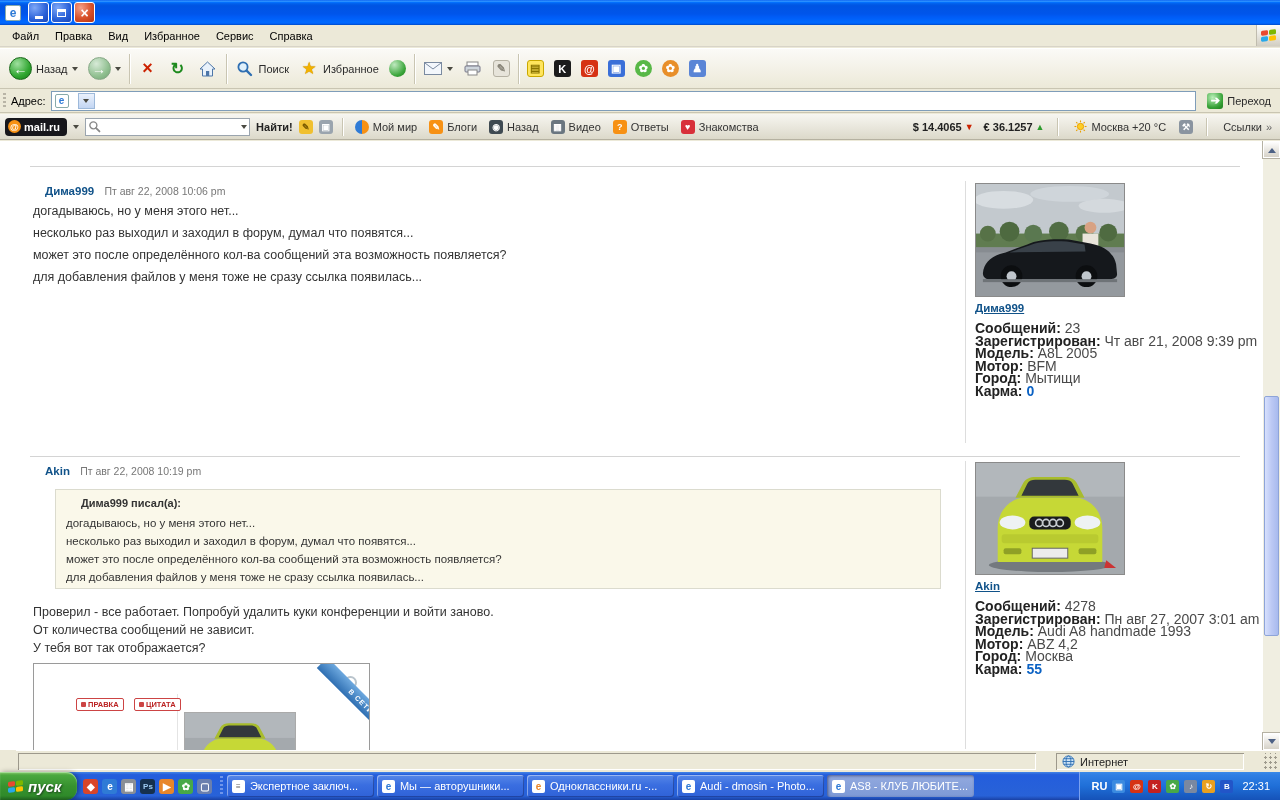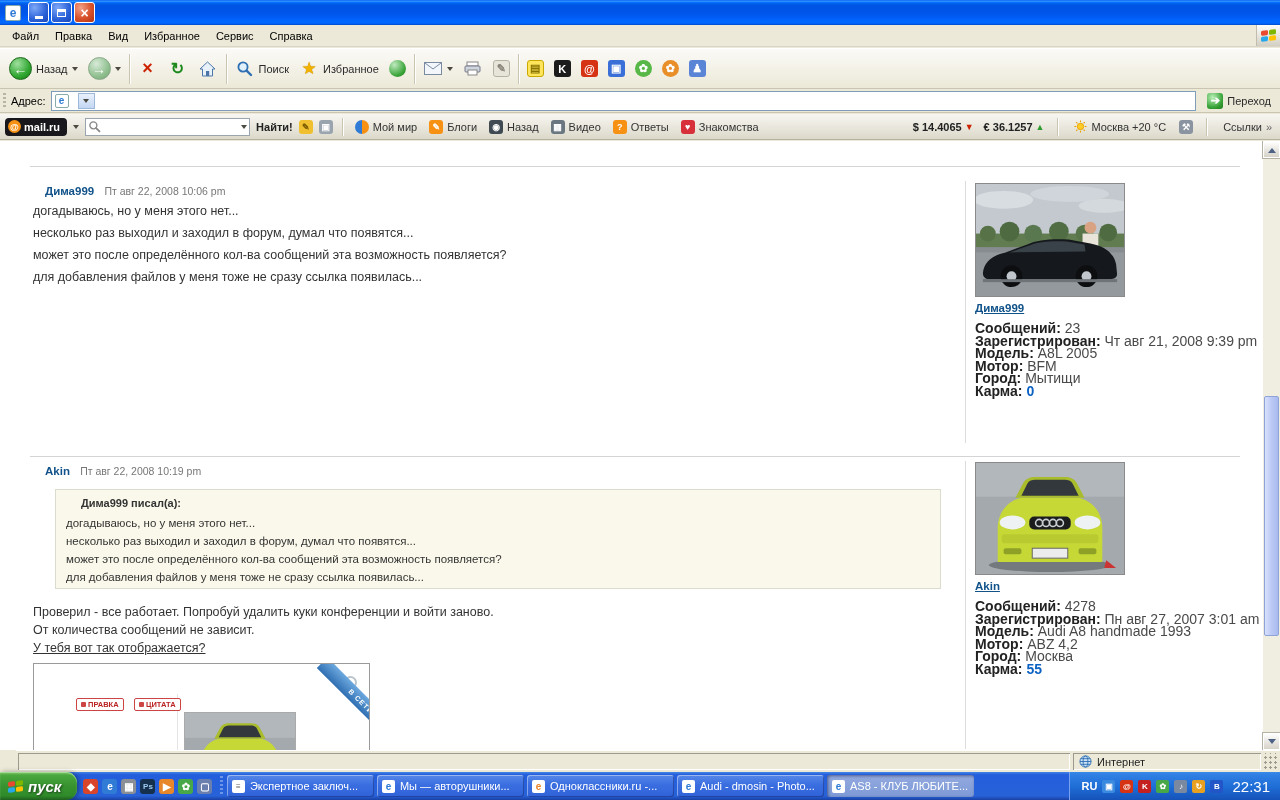--- a/index.html
+++ b/index.html
@@ -91,21 +91,21 @@
   .mini-vline{position:absolute;left:143px;top:30px;bottom:0;width:1px;background:#e4e4e4;}
 
   
   .vscroll{position:absolute;top:0;right:0;width:17px;height:609px;background:#f0eee1;}
   .scroll-btn{position:absolute;left:0;width:17px;height:17px;background:linear-gradient(#fefefe,#d6d2c8);border:1px solid #fff;outline:1px solid #b5b1a3;display:flex;align-items:center;justify-content:center;}
   .tri-up{width:0;height:0;border:4px solid transparent;border-bottom:5px solid #4d6185;margin-top:-3px;}
   .tri-down{width:0;height:0;border:4px solid transparent;border-top:5px solid #4d6185;margin-bottom:-3px;}
   .scroll-thumb{position:absolute;left:1px;width:15px;top:255px;height:240px;border-radius:2px;border:1px solid #8ea4d8;background:linear-gradient(90deg,#d7e0fd,#bcc9f4 50%,#a8baee);}
 
   
-  .statusbar{position:absolute;top:750px;left:16px;right:0;height:22px;background:#ECE9D8;border-top:1px solid #fff;display:flex;align-items:center;padding:2px 2px;gap:3px;font-size:11px;}
+  .statusbar{position:absolute;top:750px;left:16px;right:0;height:22px;background:#ECE9D8;border-top:1px solid #fff;display:flex;align-items:center;padding:2px 2px;gap:20px;font-size:11px;}
   .sb-panel{height:17px;box-shadow:inset 1px 1px 0 #9d998c,inset -1px -1px 0 #fff;display:flex;align-items:center;padding:0 6px;gap:5px;color:#222;}
   .sb-left{flex:1;}
   .sb-right{width:188px;}
   .sb-grip{width:14px;height:17px;background-image:radial-gradient(#9d998c 1.2px,transparent 1.3px);background-size:5px 5px;background-position:bottom right;}
 
   
   .taskbar{position:absolute;top:772px;left:0;right:0;height:28px;display:flex;align-items:center;
     background:linear-gradient(180deg,#4184e8 0%,#3a77e0 4%,#2761dd 8%,#245edc 15%,#2862d8 85%,#1941a5 100%);}
   .start-btn{height:28px;display:flex;align-items:center;gap:5px;padding:0 16px 0 8px;border-radius:0 11px 11px 0;
     background:linear-gradient(180deg,#7ec263 0%,#4aa83e 12%,#37922f 50%,#2f8a2a 85%,#1e5f1d 100%);box-shadow:inset 0 1px 1px #aadf9e,2px 0 5px rgba(0,0,0,.35);}
@@ -117,21 +117,21 @@
   .tb-vgrip{width:3px;height:20px;background:repeating-linear-gradient(#6f95ea 0 2px,transparent 2px 4px);margin:0 2px;}
   .task-btn{width:147px;height:22px;margin:0 1.5px;border-radius:3px;display:flex;align-items:center;gap:5px;padding:0 5px;color:#fff;font-size:11px;white-space:nowrap;overflow:hidden;
     background:linear-gradient(#5687e8,#3a6ee0 45%,#2f62d8);box-shadow:inset 1px 1px 0 rgba(255,255,255,.4),inset -1px -1px 0 rgba(0,0,40,.3);}
   .task-btn.active{background:linear-gradient(#93aadf,#7d99d6);box-shadow:inset 1px 1px 3px rgba(0,0,40,.45);}
   .task-ico{width:13px;height:13px;border-radius:2px;background:#fff;color:#2f7bd6;font-size:10px;font-weight:bold;display:flex;align-items:center;justify-content:center;flex:none;}
   .task-ico.doc{color:#666;font-size:8px;}
   .tray{margin-left:auto;height:28px;display:flex;align-items:center;gap:5px;padding:0 10px 0 12px;border-left:1px solid #7aa1ef;
     background:linear-gradient(180deg,#3a8ae8 0%,#2f7fe4 10%,#1f6fd8 50%,#1552b8 100%);}
   .tray-lang{color:#fff;font-size:11px;font-weight:bold;}
   .tray-ico{width:13px;height:13px;border-radius:2px;display:flex;align-items:center;justify-content:center;color:#fff;font-size:8px;font-weight:bold;}
-  .tray-clock{color:#fff;font-size:15px;margin-left:4px;}
+  .tray-clock{color:#fff;font-size:11px;margin-left:4px;}
 </style>
 </head>
 <body>
 
 <div id="screen">
 
   <div class="titlebar">
     <span class="ie-page-icon">
         <span class="e">e</span>
       </span>
@@ -402,21 +402,21 @@
     <div class="quote-box" style="top:348px;">
       <div class="quote-head">Дима999 писал(а):</div>
       <div class="quote-line" style="top:27px;">догадываюсь, но у меня этого нет...</div>
       <div class="quote-line" style="top:45px;">несколько раз выходил и заходил в форум, думал что появятся...</div>
       <div class="quote-line" style="top:63px;">может это после определённого кол-ва сообщений эта возможность появляется?</div>
       <div class="quote-line" style="top:81px;">для добавления файлов у меня тоже не сразу ссылка появилась...</div>
     </div>
 
     <div class="post-line" style="top:464px;">Проверил - все работает. Попробуй удалить куки конференции и войти заново.</div>
     <div class="post-line" style="top:482px;">От количества сообщений не зависит.</div>
-    <div class="post-line" style="top:500px;text-decoration:underline;">У тебя вот так отображается?</div>
+    <div class="post-line" style="top:500px;">У тебя вот так отображается?</div>
 
     <div class="minishot">
       <div class="mini-circle"></div>
       <div class="mini-vline"></div>
       <div class="mini-btn" style="left:42px;top:34px;">
           <span class="mini-glyph"></span>
           <span>ПРАВКА</span>
         </div>
       <div class="mini-btn" style="left:100px;top:34px;">
           <span class="mini-glyph"></span>

